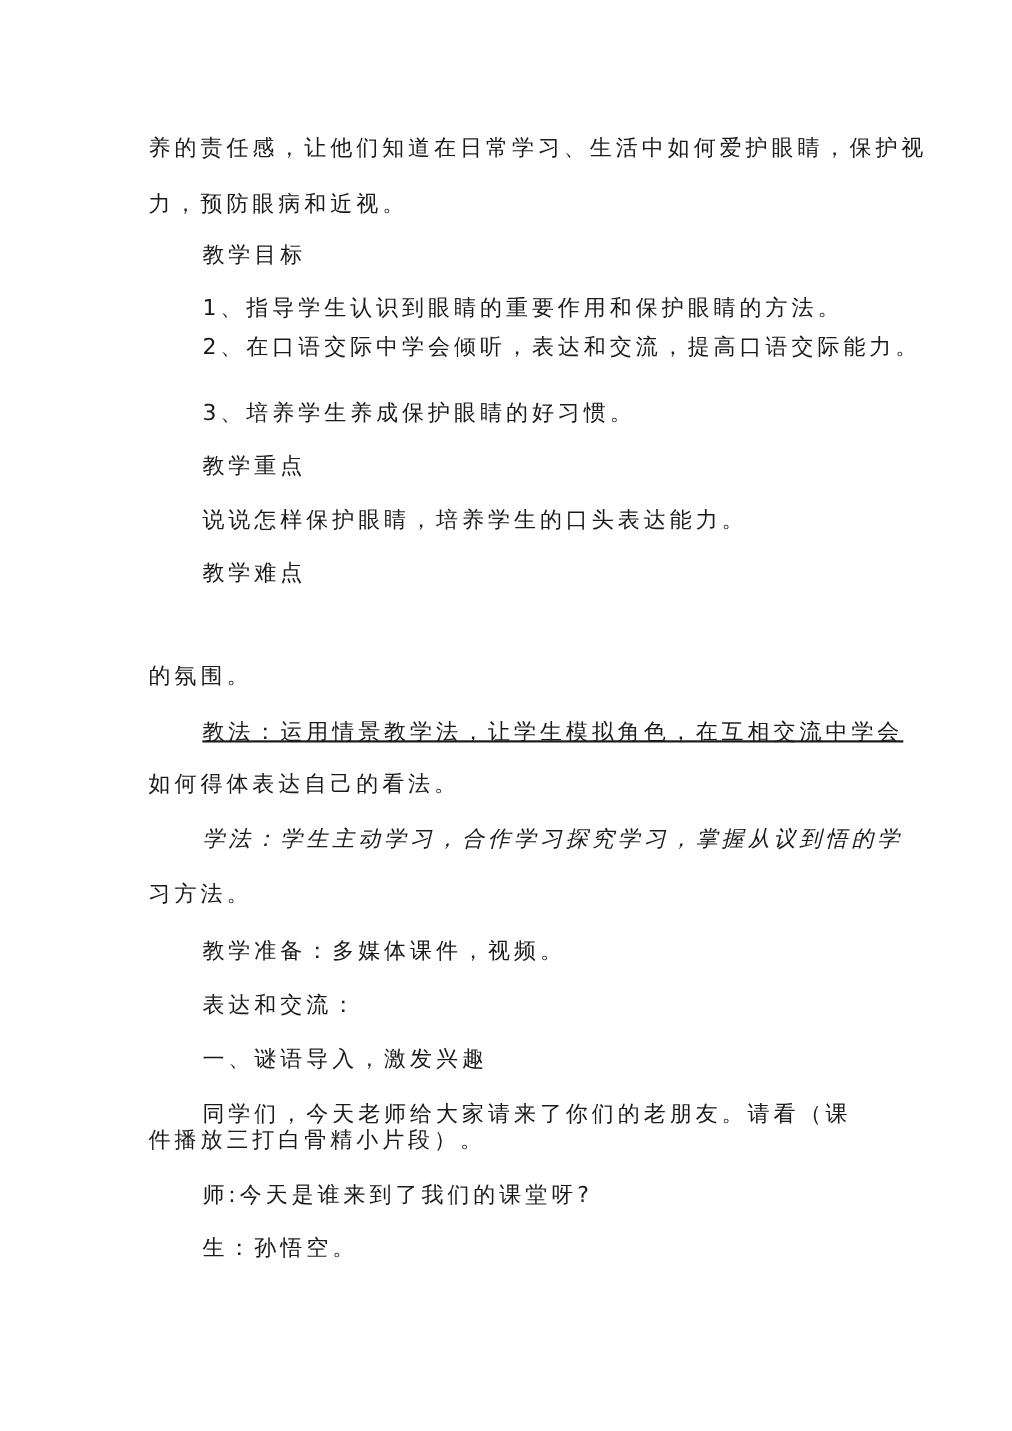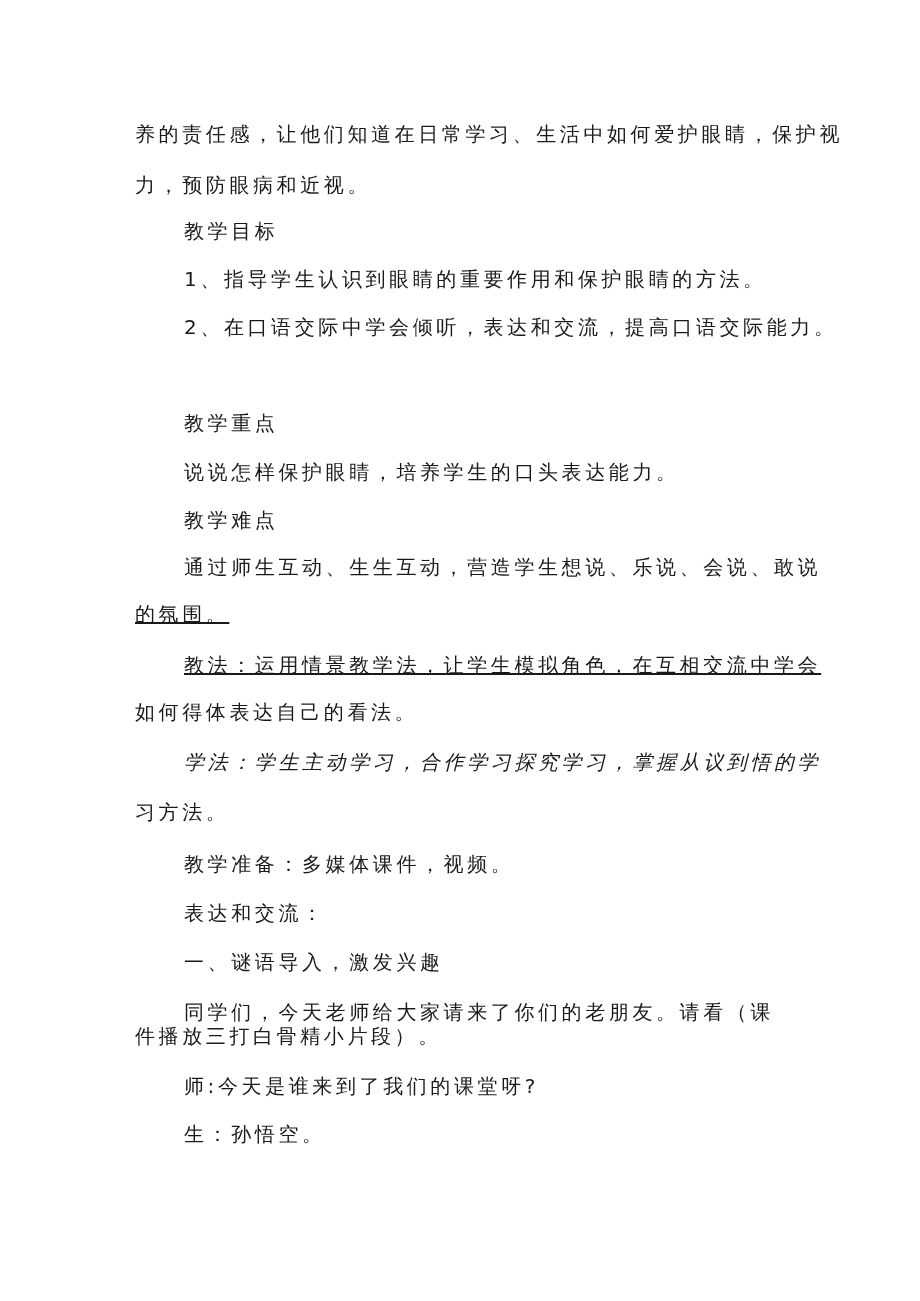--- a/index.html
+++ b/index.html
@@ -22,26 +22,26 @@
   .indent { left: 184px; }
 </style>
 </head>
 <body>
 
 <div class="page">
   <div class="line" style="top:122px;">养的责任感，让他们知道在日常学习、生活中如何爱护眼睛，保护视</div>
   <div class="line" style="top:173px;text-align:center;">力，预防眼病和近视。</div>
   <div class="line indent" style="top:219px;">教学目标</div>
   <div class="line indent" style="top:267px;">1、指导学生认识到眼睛的重要作用和保护眼睛的方法。</div>
-  <div class="line indent" style="top:315px;">2、在口语交际中学会倾听，表达和交流，提高口语交际能力。</div>
+  <div class="line indent" style="top:303px;">2、在口语交际中学会倾听，表达和交流，提高口语交际能力。</div>
+  <div class="line indent" style="top:363px;">3、培养学生养成保护眼睛的好习惯。</div>
   <div class="line indent" style="top:411px;">教学重点</div>
   <div class="line indent" style="top:460px;">说说怎样保护眼睛，培养学生的口头表达能力。</div>
   <div class="line indent" style="top:508px;">教学难点</div>
-  <div class="line indent" style="top:555px;">通过师生互动、生生互动，营造学生想说、乐说、会说、敢说</div>
-  <div class="line" style="top:602px;text-decoration:underline;">的氛围。</div>
+  <div class="line" style="top:602px;">的氛围。</div>
   <div class="line indent" style="top:653px;text-decoration:underline;">教法：运用情景教学法，让学生模拟角色，在互相交流中学会</div>
   <div class="line" style="top:700px;">如何得体表达自己的看法。</div>
   <div class="line indent" style="top:750px;font-style:italic;">学法：学生主动学习，合作学习探究学习，掌握从议到悟的学</div>
   <div class="line" style="top:800px;">习方法。</div>
   <div class="line indent" style="top:852px;">教学准备：多媒体课件，视频。</div>
   <div class="line indent" style="top:901px;">表达和交流：</div>
   <div class="line indent" style="top:950px;">一、谜语导入，激发兴趣</div>
   <div class="line indent" style="top:1000px;">同学们，今天老师给大家请来了你们的老朋友。请看（课</div>
   <div class="line" style="top:1024px;">件播放三打白骨精小片段）。</div>
   <div class="line indent" style="top:1074px;">师:今天是谁来到了我们的课堂呀?</div>

